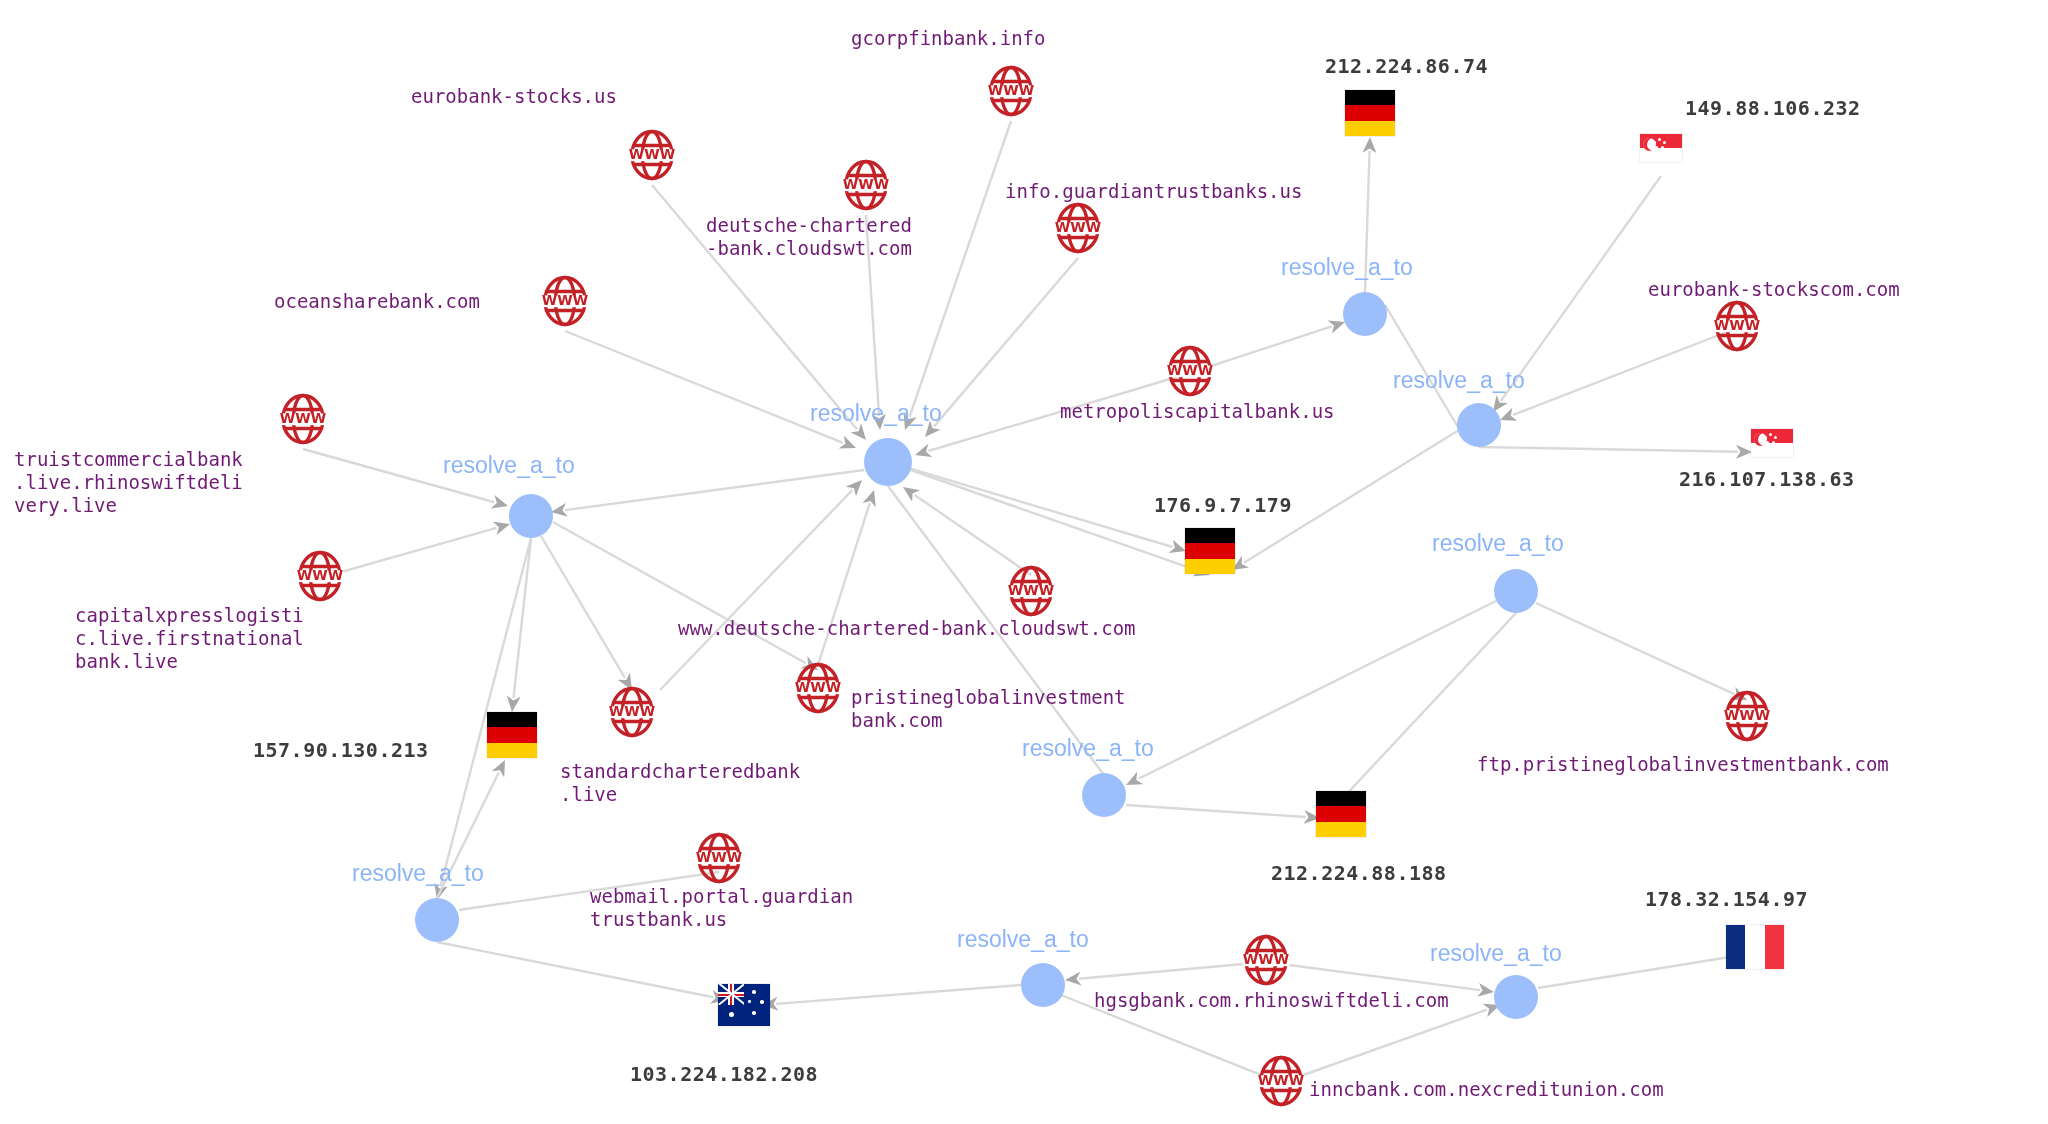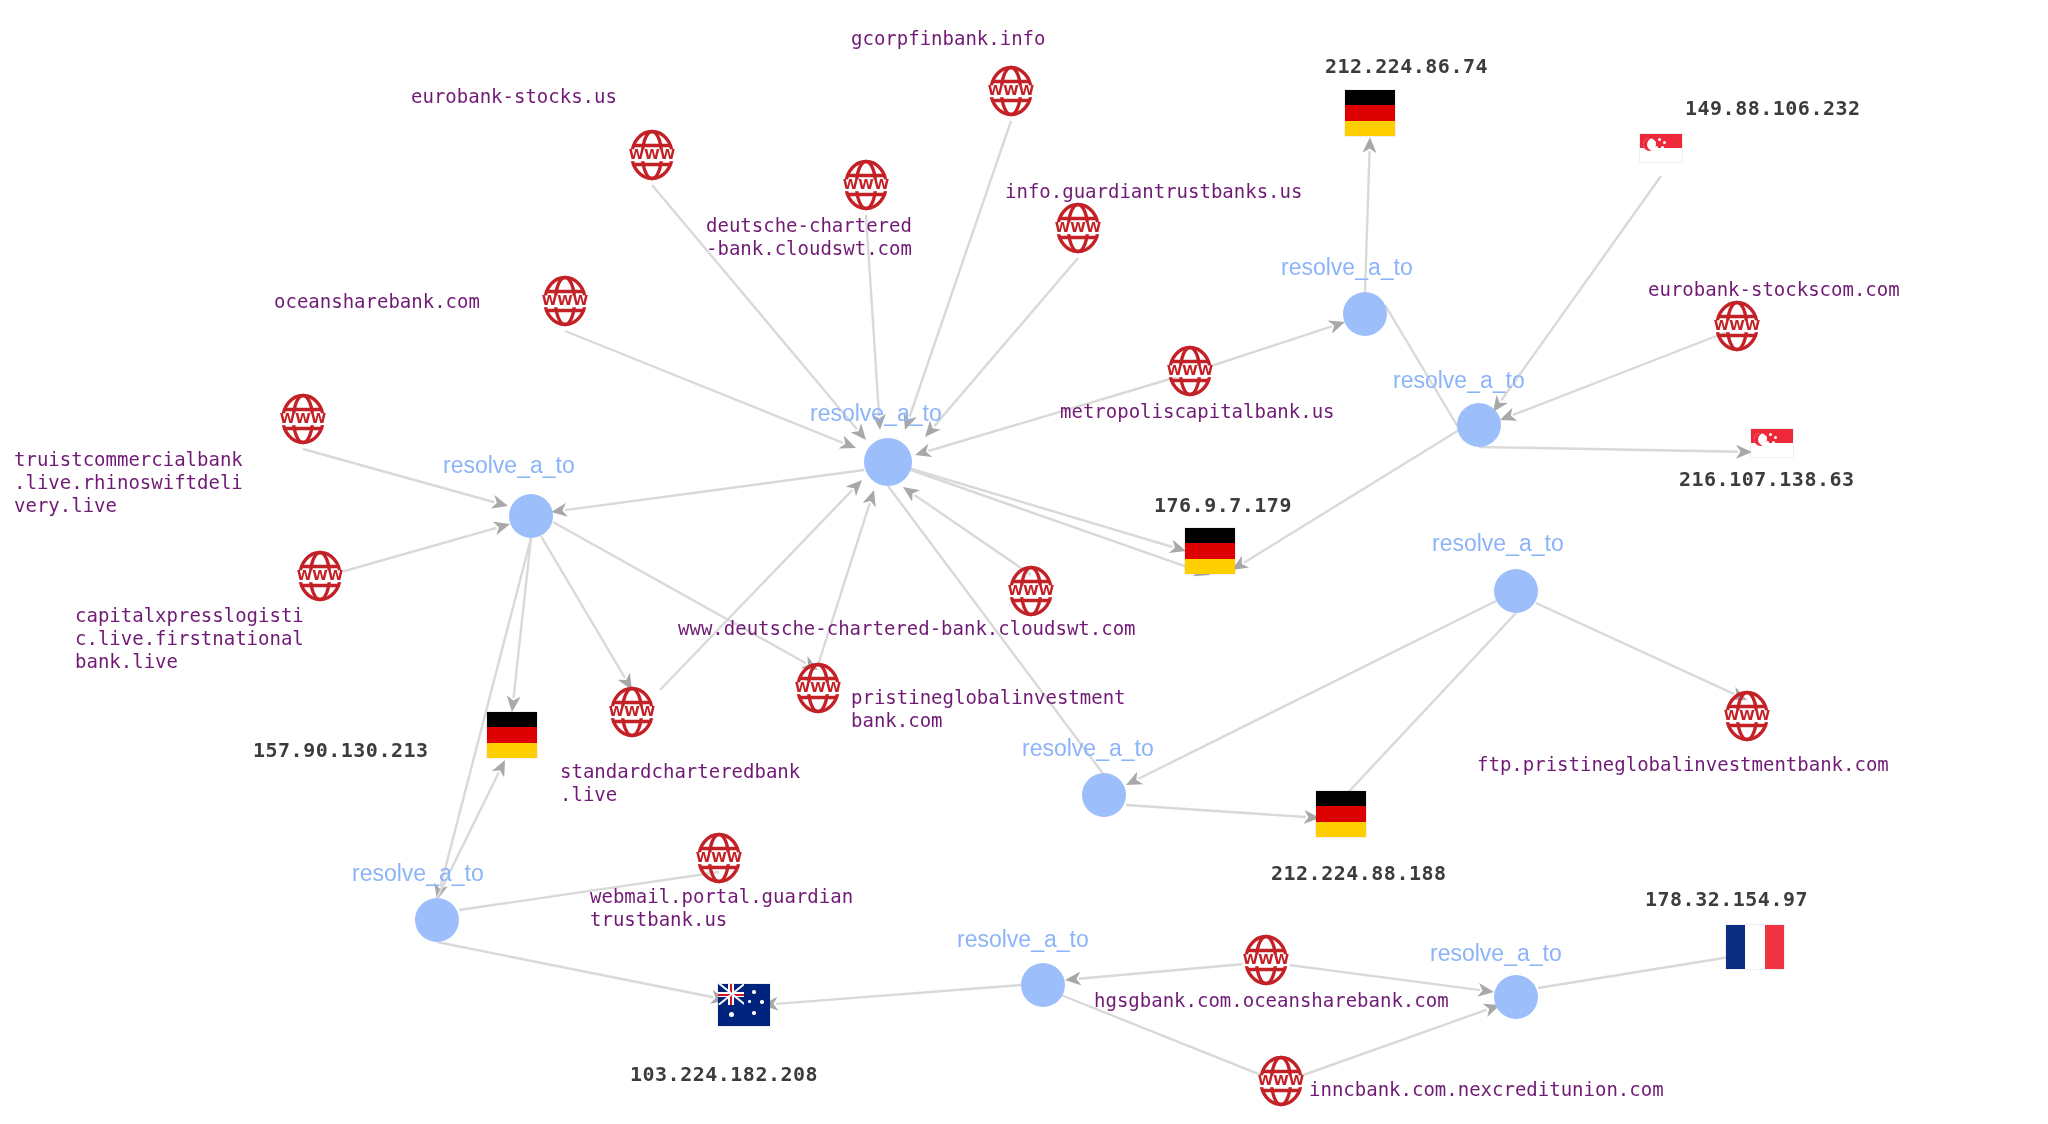--- a/index.html
+++ b/index.html
@@ -280,21 +280,21 @@
       <div class="node" style="left: 1266px; top: 962px;"><svg viewBox="0 0 100 100" class="www-ico">
           <g fill="none" stroke="#c42127" stroke-width="6">
             <ellipse cx="50" cy="50" rx="36" ry="42"></ellipse>
             <ellipse cx="50" cy="50" rx="17" ry="42"></ellipse>
             <path d="M16 33 H84"></path>
             <path d="M16 67 H84"></path>
           </g>
           <rect x="8" y="40" width="84" height="21" fill="#fff"></rect>
           <text x="50" y="58" text-anchor="middle" font-family="DejaVu Sans,sans-serif" font-size="25" font-weight="bold" fill="#c42127">WWW</text>
         </svg></div>
-      <div class="lbl" style="left: 1094px; top: 989px;">hgsgbank.com.oceansharebank.com</div>
+      <div class="lbl" style="left: 1094px; top: 989px;">hgsgbank.com.rhinoswiftdeli.com</div>
       <div class="node" style="left: 1281px; top: 1083px;"><svg viewBox="0 0 100 100" class="www-ico">
           <g fill="none" stroke="#c42127" stroke-width="6">
             <ellipse cx="50" cy="50" rx="36" ry="42"></ellipse>
             <ellipse cx="50" cy="50" rx="17" ry="42"></ellipse>
             <path d="M16 33 H84"></path>
             <path d="M16 67 H84"></path>
           </g>
           <rect x="8" y="40" width="84" height="21" fill="#fff"></rect>
           <text x="50" y="58" text-anchor="middle" font-family="DejaVu Sans,sans-serif" font-size="25" font-weight="bold" fill="#c42127">WWW</text>
         </svg></div>

